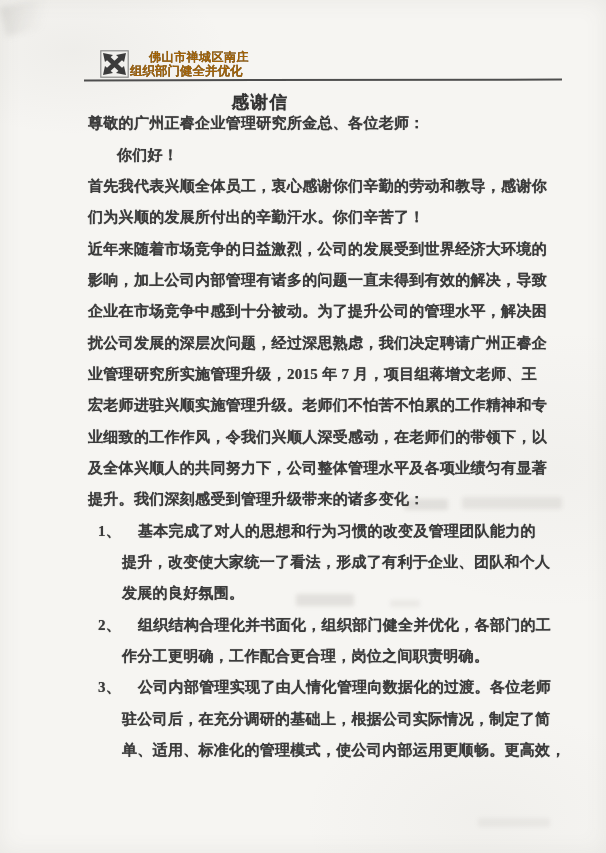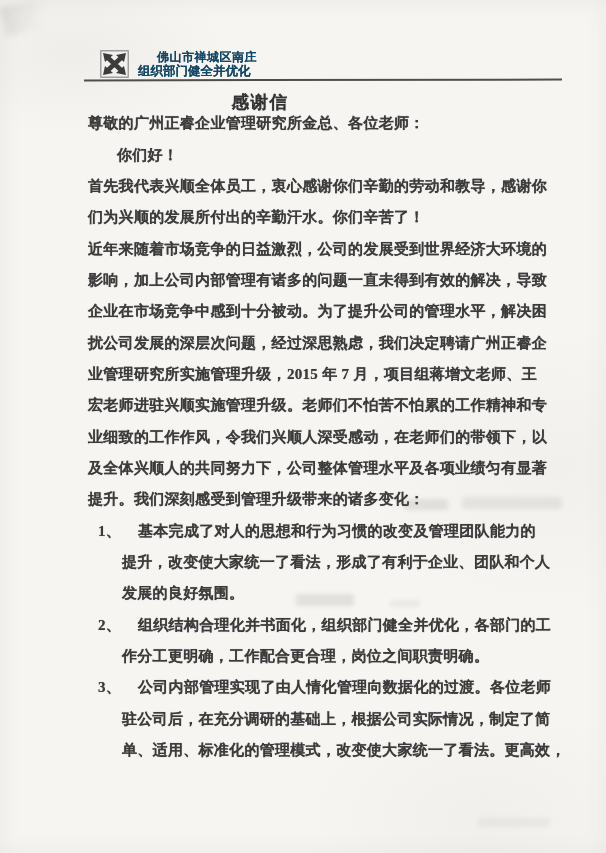--- a/index.html
+++ b/index.html
@@ -18,21 +18,21 @@
     position: absolute; inset: 0;
     background:
       radial-gradient(220px 120px at 12% 6%, rgba(140,138,130,.07), rgba(140,138,130,0) 70%),
       radial-gradient(300px 200px at 92% 55%, rgba(150,148,140,.05), rgba(150,148,140,0) 70%),
       radial-gradient(260px 160px at 80% 96%, rgba(150,148,140,.06), rgba(150,148,140,0) 70%);
     pointer-events: none;
   }
 
   .letterhead { position: absolute; top: 50px; left: 100px; display: flex; }
   .logo-box { display: block; width: 29px; height: 28px; }
-  .company-names { margin-left: 9px; color: #0c4a6e; }
+  .company-names { margin-left: 1px; color: #a16207; }
   .company-line1 {
     font-size: 12px; font-weight: bold; letter-spacing: .5px;
     padding-left: 19px; line-height: 14px;
     text-shadow: 0 0 .6px rgba(45,45,45,.8);
   }
   .company-line2 {
     font-size: 12.5px; font-weight: bold; letter-spacing: 0;
     line-height: 15px;
     text-shadow: 0 0 .6px rgba(45,45,45,.8);
   }
@@ -120,21 +120,21 @@
       <div class="line para">业细致的工作作风，令我们兴顺人深受感动，在老师们的带领下，以</div>
       <div class="line para">及全体兴顺人的共同努力下，公司整体管理水平及各项业绩匀有显著</div>
       <div class="line para">提升。我们深刻感受到管理升级带来的诸多变化：</div>
       <div class="line list-first"><span class="list-num">1、</span><span>基本完成了对人的思想和行为习惯的改变及管理团队能力的</span></div>
       <div class="line list-cont">提升，改变使大家统一了看法，形成了有利于企业、团队和个人</div>
       <div class="line list-cont">发展的良好氛围。</div>
       <div class="line list-first"><span class="list-num">2、</span><span>组织结构合理化并书面化，组织部门健全并优化，各部门的工</span></div>
       <div class="line list-cont">作分工更明确，工作配合更合理，岗位之间职责明确。</div>
       <div class="line list-first"><span class="list-num">3、</span><span>公司内部管理实现了由人情化管理向数据化的过渡。各位老师</span></div>
       <div class="line list-cont">驻公司后，在充分调研的基础上，根据公司实际情况，制定了简</div>
-      <div class="line list-cont">单、适用、标准化的管理模式，改变使大家统一了看法。更高效，</div>
+      <div class="line list-cont">单、适用、标准化的管理模式，使公司内部运用更顺畅。更高效，</div>
     </main>
 
   <div class="artifact bleed-1a"></div>
   <div class="artifact bleed-1b"></div>
   <div class="artifact bleed-2a"></div>
   <div class="artifact bleed-2b"></div>
   <div class="artifact bleed-3"></div>
 
 </div>
 

